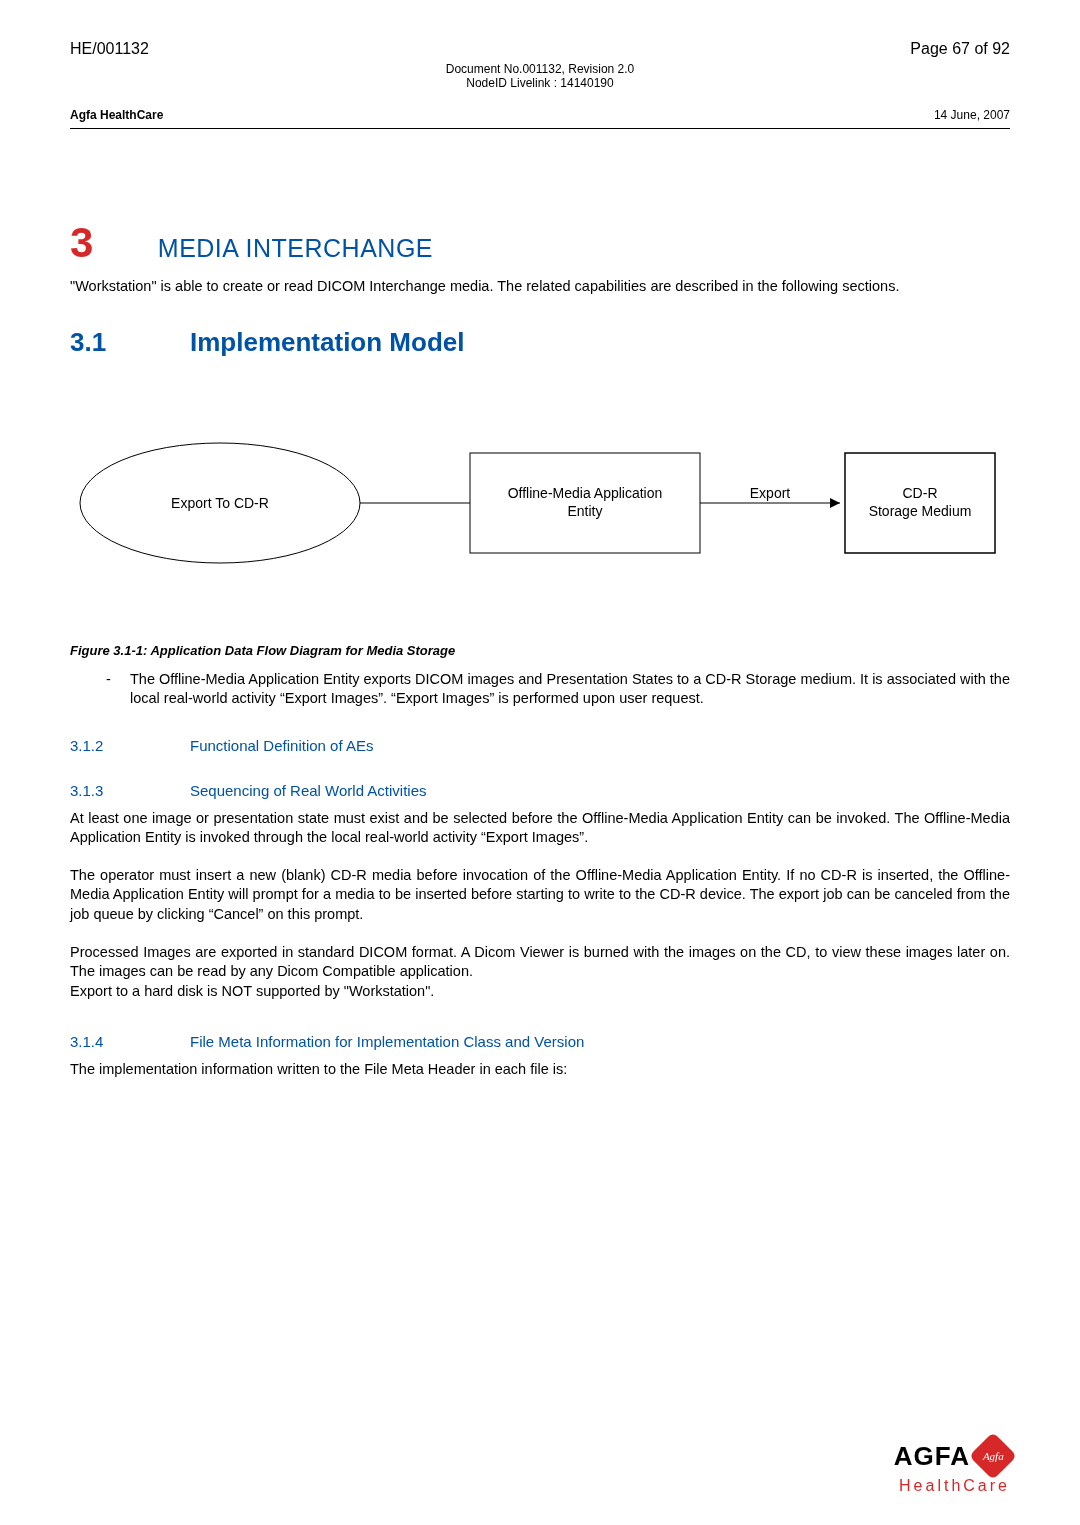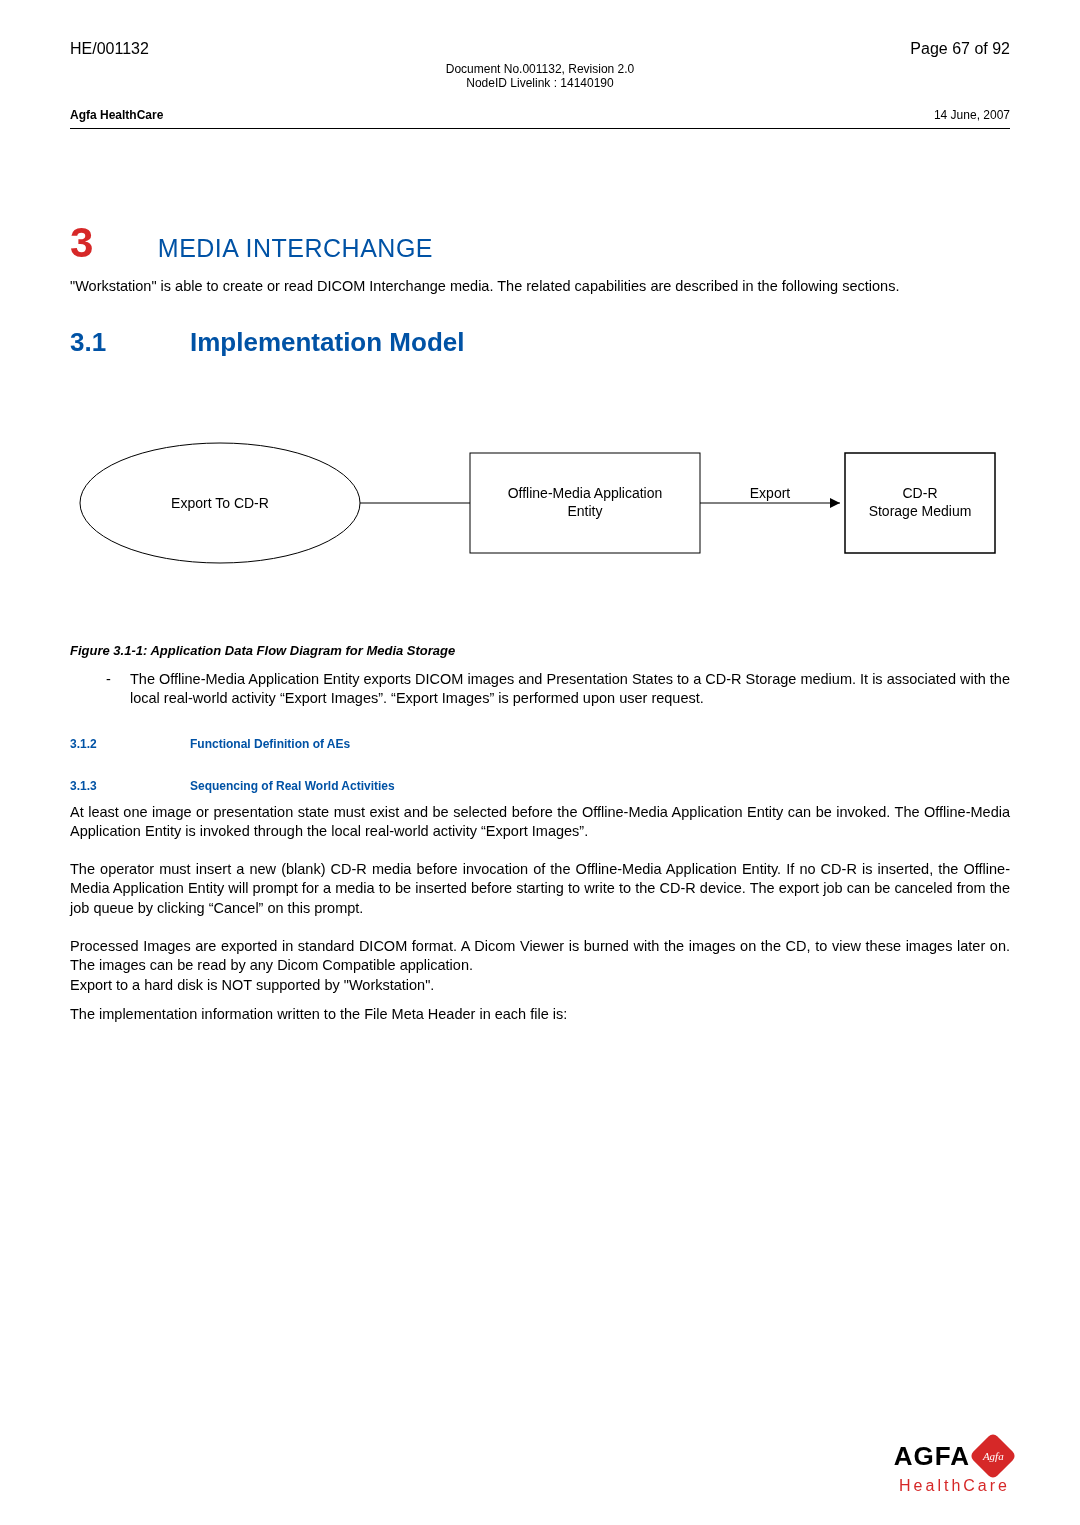--- a/index.html
+++ b/index.html
@@ -64,22 +64,22 @@
   }
   .h2 {
     color: #0052a5;
     font-size: 26px;
     font-weight: bold;
     margin-top: 30px;
   }
   .h2 .num { display: inline-block; width: 120px; }
   .h3 {
     color: #0052a5;
-    font-size: 12px;
-    font-weight: bold;
+    font-size: 15px;
+    font-weight: normal;
     margin-top: 28px;
   }
   .h3 .num { display: inline-block; width: 120px; }
   .diagram-wrap {
     margin-top: 40px;
     height: 220px;
     position: relative;
     text-align: center;
   }
   .figure-caption {
@@ -200,20 +200,23 @@
 
   <div class="h3">
     <span class="num">3.1.3</span><span>Sequencing of Real World Activities</span>
   </div>
 
   <p class="body-text">At least one image or presentation state must exist and be selected before the Offline-Media Application Entity can be invoked. The Offline-Media Application Entity is invoked through the local real-world activity “Export Images”.</p>
   <p class="body-text" style="margin-top:18px">The operator must insert a new (blank) CD-R media before invocation of the Offline-Media Application Entity. If no CD-R is inserted, the Offline-Media Application Entity will prompt for a media to be inserted before starting to write to the CD-R device. The export job can be canceled from the job queue by clicking “Cancel” on this prompt.</p>
   <p class="body-text" style="margin-top:18px">Processed Images are exported in standard DICOM format. A Dicom Viewer is burned with the images on the CD, to view these images later on. The images can be read by any Dicom Compatible application.</p>
   <p class="body-text" style="margin-top:0">Export to a hard disk is NOT supported by "Workstation".</p>
 
+  <div class="h3" style="margin-top:32px">
+    <span class="num">3.1.4</span><span>File Meta Information for Implementation Class and Version</span>
+  </div>
 
   <p class="body-text">The implementation information written to the File Meta Header in each file is:</p>
 
 </div>
 
 <div class="logo-wrap">
   <div class="logo-top">
     <span class="agfa-text">AGFA</span>
     <div class="diamond">
       <span class="diamond-inner">Agfa</span>

